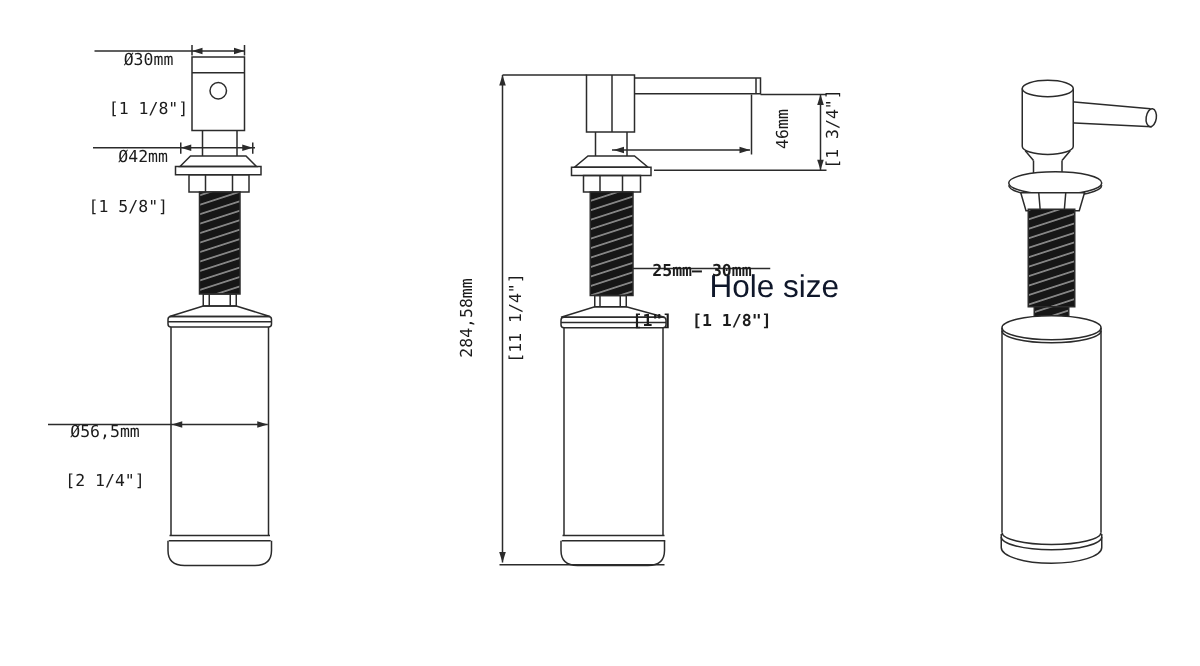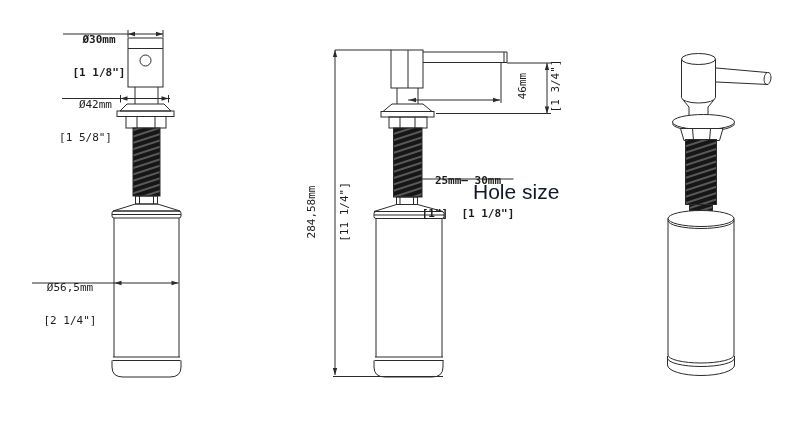--- a/index.html
+++ b/index.html
@@ -176,21 +176,21 @@
       <ellipse cx="701" cy="218.5" rx="33" ry="8" fill="#ffffff"></ellipse>
       <path d="M668,220.5 A33,8 0 0 0 734,220.5"></path>
       <path d="M668,218.5 V355 M734,218.5 V355"></path>
       <path d="M668,355 A33,8 0 0 0 734,355"></path>
       <path d="M667.5,358 A33.5,8.5 0 0 0 734.5,358"></path>
       <path d="M667.5,356 V365 A33.5,10.5 0 0 0 734.5,365 V356"></path>
     </g>
   </g>
 </svg>
 
-<div class="dim" style="left:68px;top:12px;width:62px;font-weight:bold;">
+<div class="dim" style="left:68px;top:12px;width:62px;">
   <div>Ø30mm</div>
   <div>[1 1/8"]</div>
 </div>
 
 <div class="dim" style="left:50px;top:77px;width:62px;text-align:right;">
   <div>Ø42mm</div>
   <div>[1 5/8"]</div>
 </div>
 
 <div class="dim" style="left:39px;top:260px;width:62px;text-align:center;">

